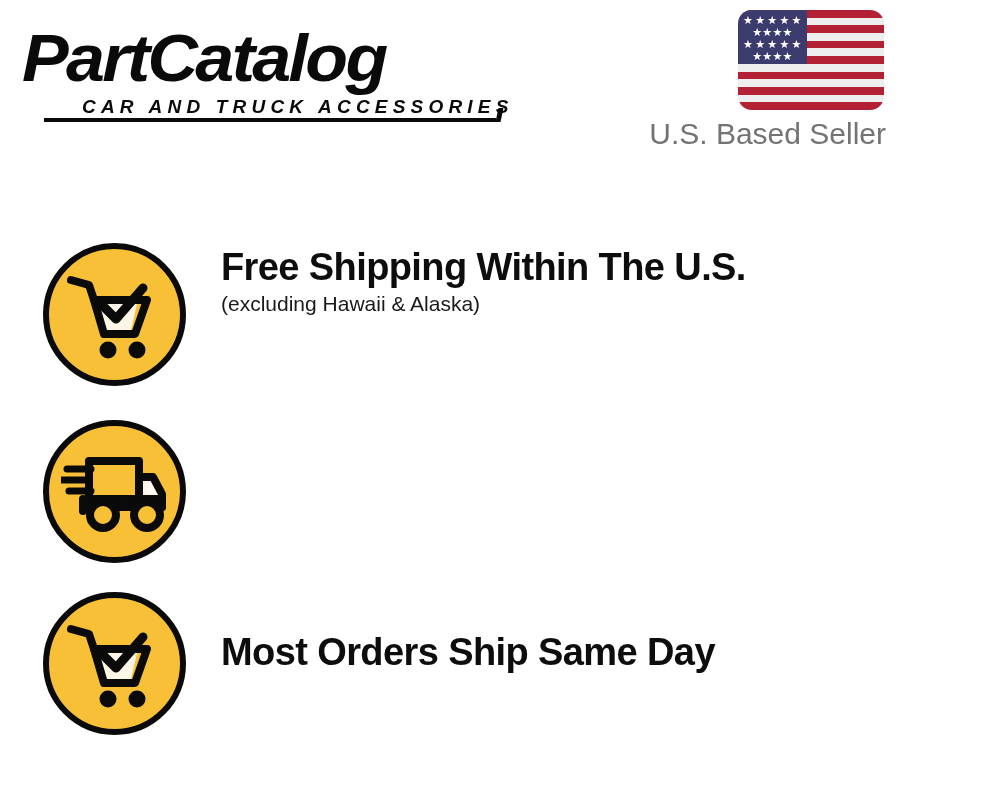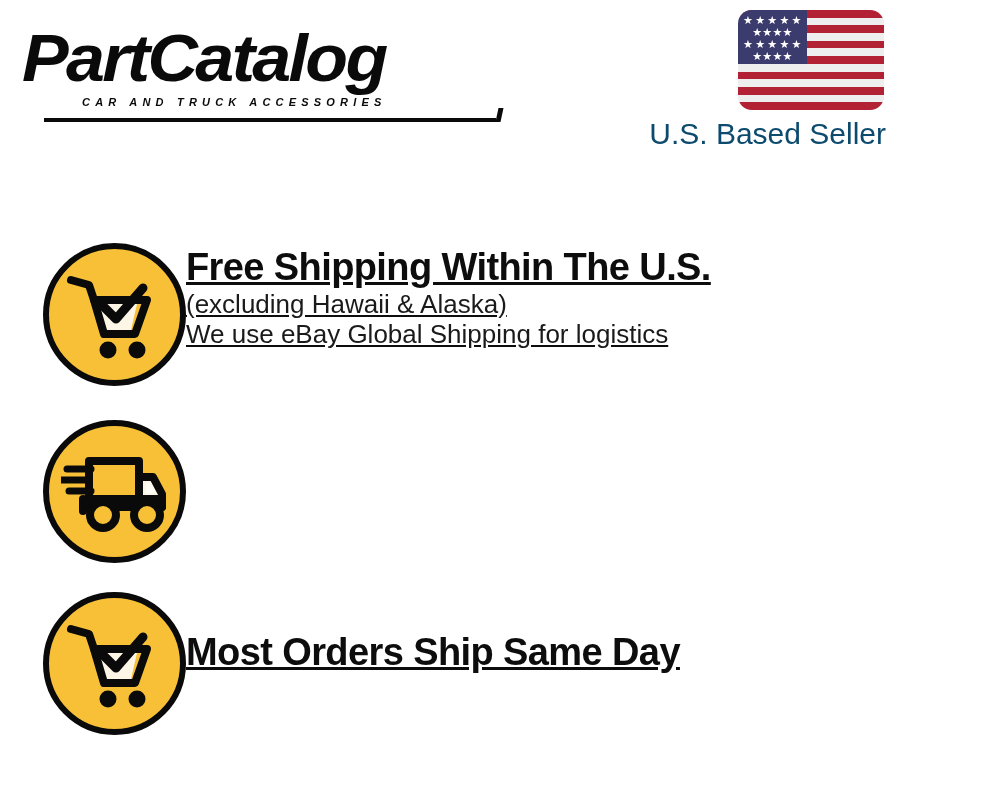--- a/index.html
+++ b/index.html
@@ -47,21 +47,21 @@
     transform-origin: left top;
     white-space: nowrap;
   }
   #brand-tagline {
     position: absolute;
     left: 60px;
     top: 74px;
     font-family: "Liberation Sans", sans-serif;
     font-style: italic;
     font-weight: bold;
-    font-size: 11px;
+    font-size: 19px;
     letter-spacing: 5.2px;
     color: #0a0a0a;
     white-space: nowrap;
   }
   
   #brand-swash {
     position: absolute;
     left: 22px;
     top: 96px;
     width: 452px;
@@ -124,21 +124,21 @@
     line-height: 11px;
   }
 
   #us-based-seller {
     position: absolute;
     right: 14px;
     top: 117px;
     font-size: 30px;
     font-weight: normal;
     letter-spacing: 0px;
-    color: #0c4a6e;
+    color: #737373;
     white-space: nowrap;
   }
 
   
   .feature-row {
     position: absolute;
     left: 0;
     width: 1000px;
     display: flex;
     align-items: flex-start;
@@ -159,34 +159,34 @@
     box-sizing: border-box;
   }
   .icon-badge svg {
     position: absolute;
     left: 50%;
     top: 50%;
     transform: translate(-50%, -50%);
   }
 
   .feature-text {
+    margin-left: 35px;
     padding-top: 2px;
-    text-decoration: underline;
   }
 
   .feature-heading {
     font-size: 38px;
     font-weight: bold;
     line-height: 44px;
     letter-spacing: -0.6px;
     color: #0d0d0d;
     white-space: nowrap;
   }
   .feature-sub {
-    font-size: 26px;
+    font-size: 21px;
     font-weight: normal;
     line-height: 30px;
     color: #1a1a1a;
     white-space: nowrap;
   }
   .feature-sub.bold {
     font-weight: bold;
     padding-top: 8px;
   }
   .feature-heading.mid {
@@ -260,21 +260,20 @@
       <path d="M8 12 L26 17 L31 32" stroke="#0a0a0a" stroke-width="8" stroke-linecap="round" stroke-linejoin="round" fill="none"></path>
       <path d="M31 32 L84 32 L72 66 L41 66 Z" stroke="#0a0a0a" stroke-width="8" stroke-linejoin="round" stroke-linecap="round" fill="none"></path>
       <path d="M40 38 L53 51 L80 20" stroke="#0a0a0a" stroke-width="9" stroke-linecap="round" stroke-linejoin="round" fill="none"></path>
       <circle cx="45" cy="82" r="8.5" fill="#0a0a0a"></circle>
       <circle cx="74" cy="82" r="8.5" fill="#0a0a0a"></circle>
     </svg>
   </div>
   <div class="feature-text">
     <div class="feature-heading">Free Shipping Within The U.S.</div>
     <div class="feature-sub">(excluding Hawaii &amp; Alaska)</div>
-    <div class="feature-sub">We use eBay Global Shipping for logistics</div>
   </div>
 </div>
 
 <div class="feature-row" id="row-returns">
   <div class="icon-badge">
     <svg width="108" height="86" viewBox="0 0 108 86" aria-hidden="true">
       <path d="M76 30 L90 30 L99 46 L99 58 L76 58 Z" fill="#fdf6e6"></path>
       <path d="M86 34 L90 34 L96 45 L86 45 Z" fill="#fdf6e6"></path>
       <rect x="28" y="12" width="50" height="38" fill="#f8c037" stroke="#0a0a0a" stroke-width="8" stroke-linejoin="round"></rect>
       <path d="M78 28 L92 28 L101 45 L101 58 L78 58 Z" fill="none" stroke="#0a0a0a" stroke-width="8" stroke-linejoin="round"></path>

